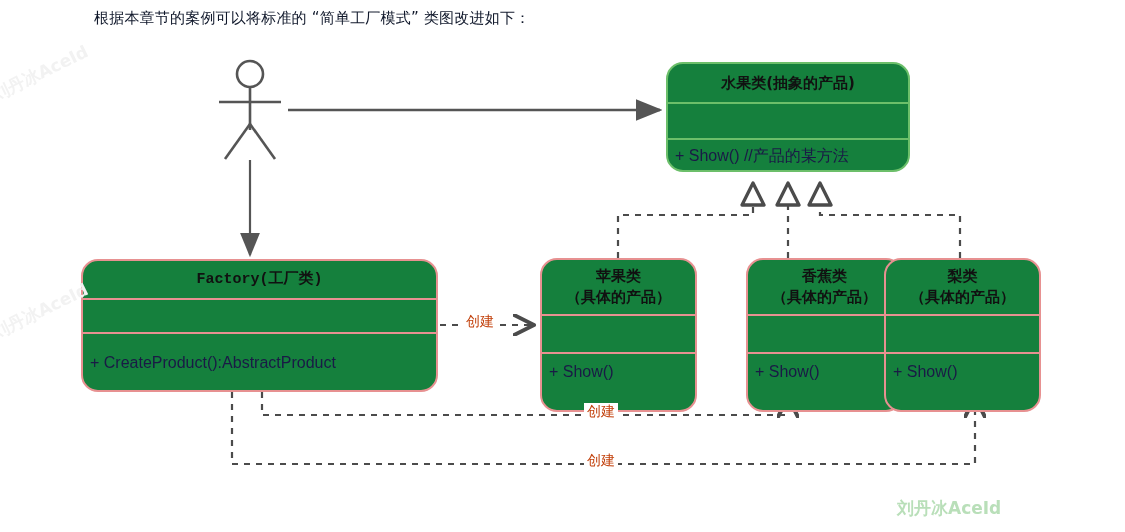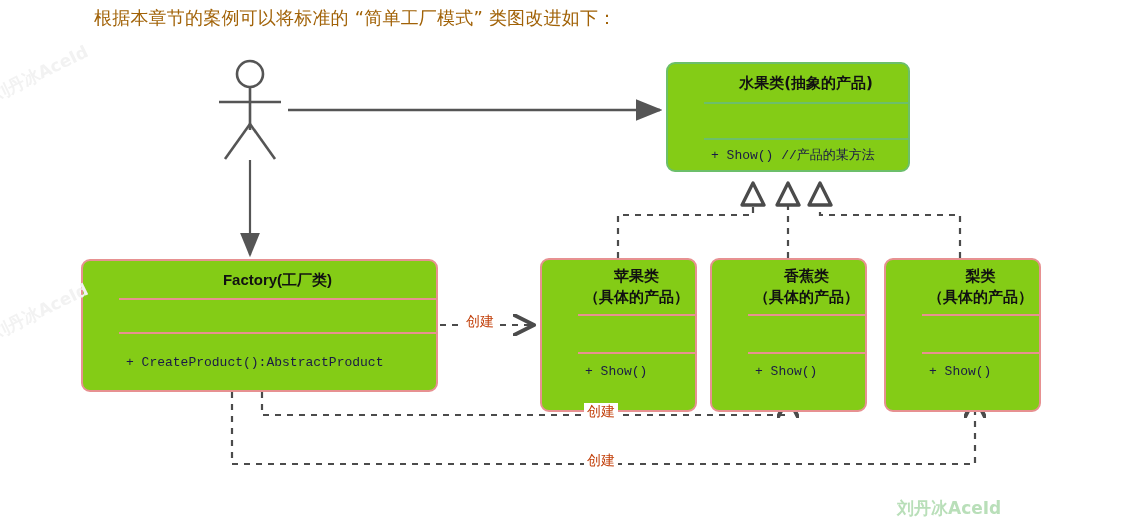--- a/index.html
+++ b/index.html
@@ -13,35 +13,34 @@
     position: relative;
     overflow: hidden;
     font-family: "DejaVu Sans", "Liberation Sans", sans-serif;
     color: #111111;
   }
 
   #caption {
     position: absolute;
     left: 94px;
     top: 5px;
-    font-size: 18px;
+    font-size: 15px;
     line-height: 26px;
-    color: #a16207;
+    color: #0f172a;
     white-space: nowrap;
     letter-spacing: 0.2px;
   }
 
   
   .uml-box {
     position: absolute;
     box-sizing: border-box;
-    border-radius: 9px;
-    background: #84cc16;
+    border-radius: 17px;
+    background: #15803d;
     overflow: hidden;
-    padding-left: 36px;
   }
   .uml-box.red   { border: 2px solid #e79191; }
   .uml-box.green { border: 2px solid #6cbf6a; }
 
   .uml-sec {
     box-sizing: border-box;
     display: flex;
     align-items: center;
     width: 100%;
   }
@@ -59,44 +58,44 @@
   }
   .uml-title .ttl-line { display: block; }
 
   .uml-attrs { }
 
   .uml-ops {
     padding: 0 7px;
     flex-direction: column;
     align-items: flex-start;
     justify-content: center;
-    font-family: Liberation Mono, monospace;
-    font-size: 13px;
+    font-family: Liberation Sans, sans-serif;
+    font-size: 16px;
     line-height: 23px;
     color: #1a1a46;
   }
   .uml-ops .op-line { display: block; white-space: nowrap; }
 
   
   #abstract-product { left: 666px; top: 62px;  width: 244px; height: 110px; }
   #abstract-product .uml-title { height: 38px; }
   #abstract-product .uml-attrs { height: 36px; }
   #abstract-product .uml-ops   { height: 32px; }
 
   #factory-class { left: 81px; top: 259px; width: 357px; height: 133px; }
-  #factory-class .uml-title { height: 37px; font-family: Liberation Sans, sans-serif; font-size:15px; }
+  #factory-class .uml-title { height: 37px; font-family: Liberation Mono, monospace; font-size:15px; }
   #factory-class .uml-attrs { height: 34px; }
   #factory-class .uml-ops   { height: 58px; }
 
   .product-box { top: 258px; width: 157px; height: 154px; }
   .product-box .uml-title { height: 54px; }
   .product-box .uml-attrs { height: 38px; }
   .product-box .uml-ops   { height: 37px; }
   #product-apple  { left: 540px; }
-  #product-banana { left: 710px; }
+  #product-banana { left: 746px; }
   #product-pear   { left: 884px; }
 
   
   #actor { position: absolute; left: 205px; top: 58px; width: 104px; height: 110px; }
 
   
   #connectors {
     position: absolute;
     left: 0; top: 0;
     width: 1125px; height: 532px;

